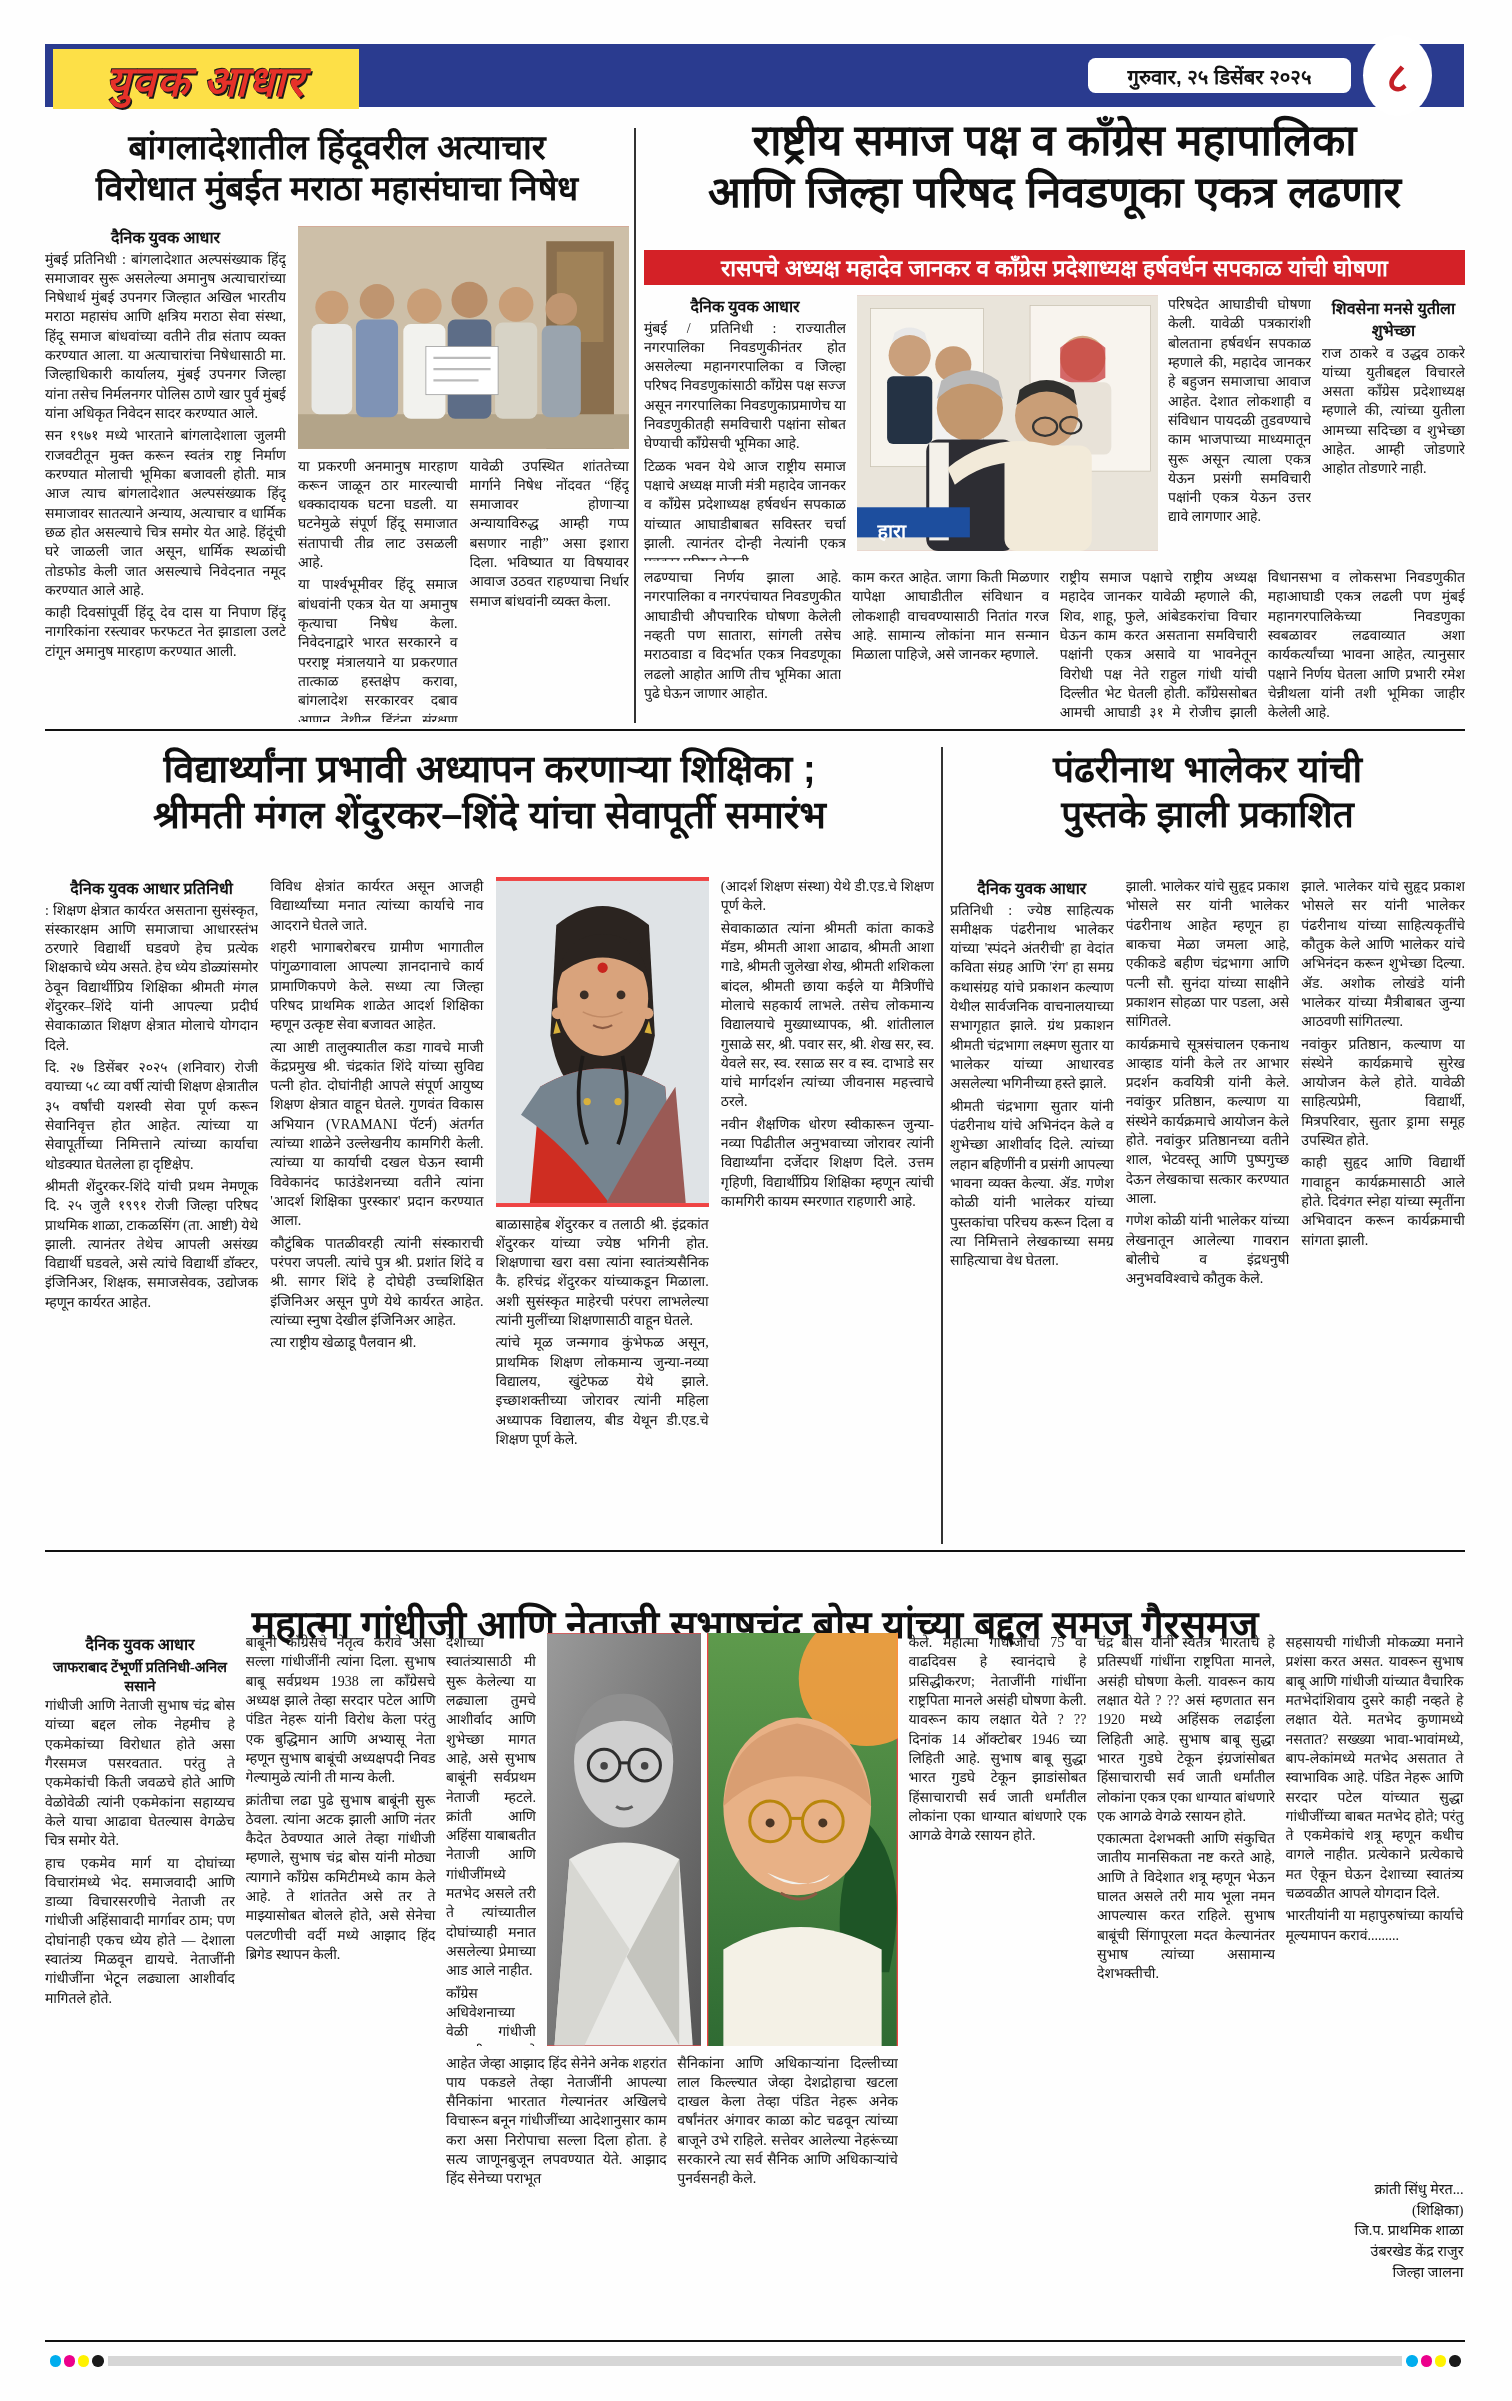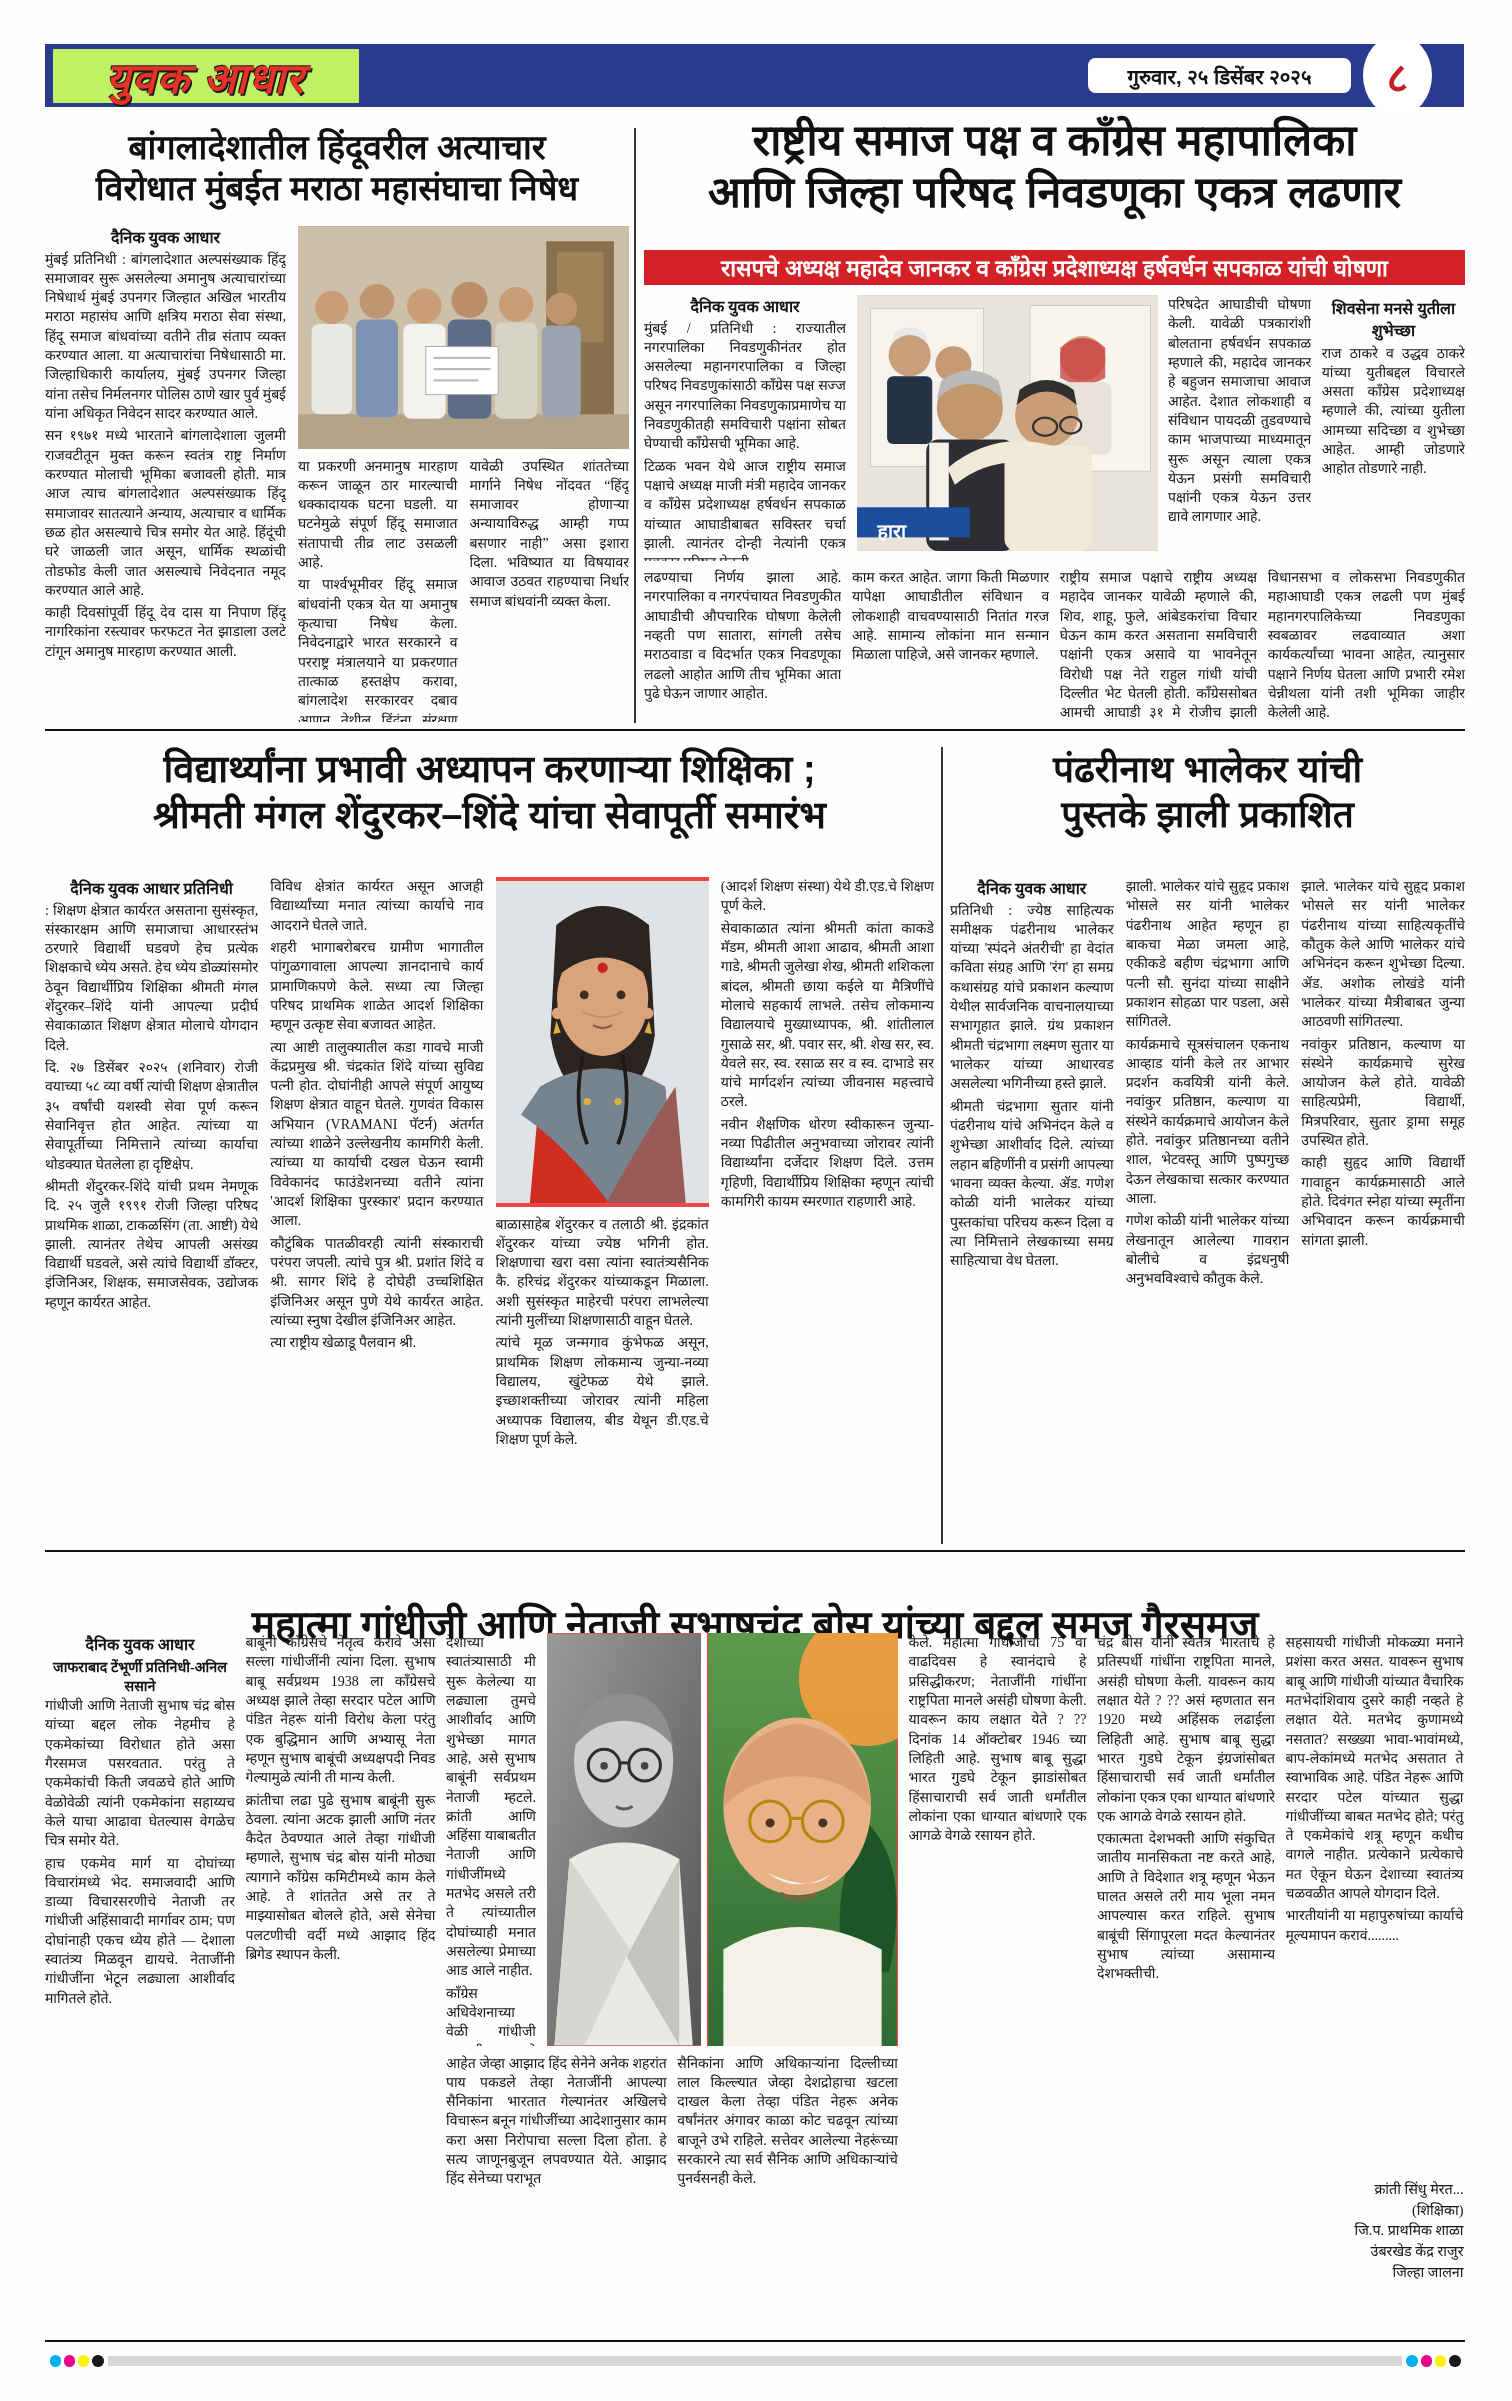--- a/index.html
+++ b/index.html
@@ -1,21 +1,21 @@
 <!DOCTYPE html>
 <html style="font-size:12px"><head>
 <meta charset="utf-8">
 <style>
   html,body{margin:0;padding:0;background:#e8e8e4;}
   #page{position:relative;width:1512px;height:2401px;background:#fefefe;margin:0 auto;overflow:hidden;
         font-family:"Liberation Serif","DejaVu Sans",serif;color:#141414;}
   .abs{position:absolute;}
   
   #masthead{left:45px;top:44px;width:1419px;height:63px;background:#2a3b8f;}
-  #logo-block{left:7.5px;top:5.3px;width:306px;height:54px;background:#bef264;display:flex;align-items:center;justify-content:center;}
+  #logo-block{left:7.5px;top:5.3px;width:306px;height:60px;background:#fde047;display:flex;align-items:center;justify-content:center;}
   #logo-text{font-family:"Liberation Sans",sans-serif;font-weight:900;font-style:italic;font-size:42px;color:#e63129;
              text-shadow:1.5px 1.5px 0 #1a1a1a,-0.8px -0.8px 0 #1a1a1a;letter-spacing:1.5px;white-space:nowrap;}
   #date-capsule{right:113px;top:14.3px;height:35px;min-width:233px;background:#fff;border-radius:7.5px;
                 display:flex;align-items:center;justify-content:center;font-weight:bold;font-size:20.3px;
                 font-family:"Liberation Sans",sans-serif;padding:0 15px;}
   #page-circle{right:32px;top:-9px;width:69px;height:81px;background:#fff;border-radius:50%;
                display:flex;align-items:center;justify-content:center;}
   #page-circle span{color:#c41f26;font-size:41px;font-weight:900;font-family:"Liberation Sans",sans-serif;}
   
   .headline{font-family:"Liberation Sans","DejaVu Sans",sans-serif;font-weight:800;color:#101010;text-align:center;line-height:1.22;}

